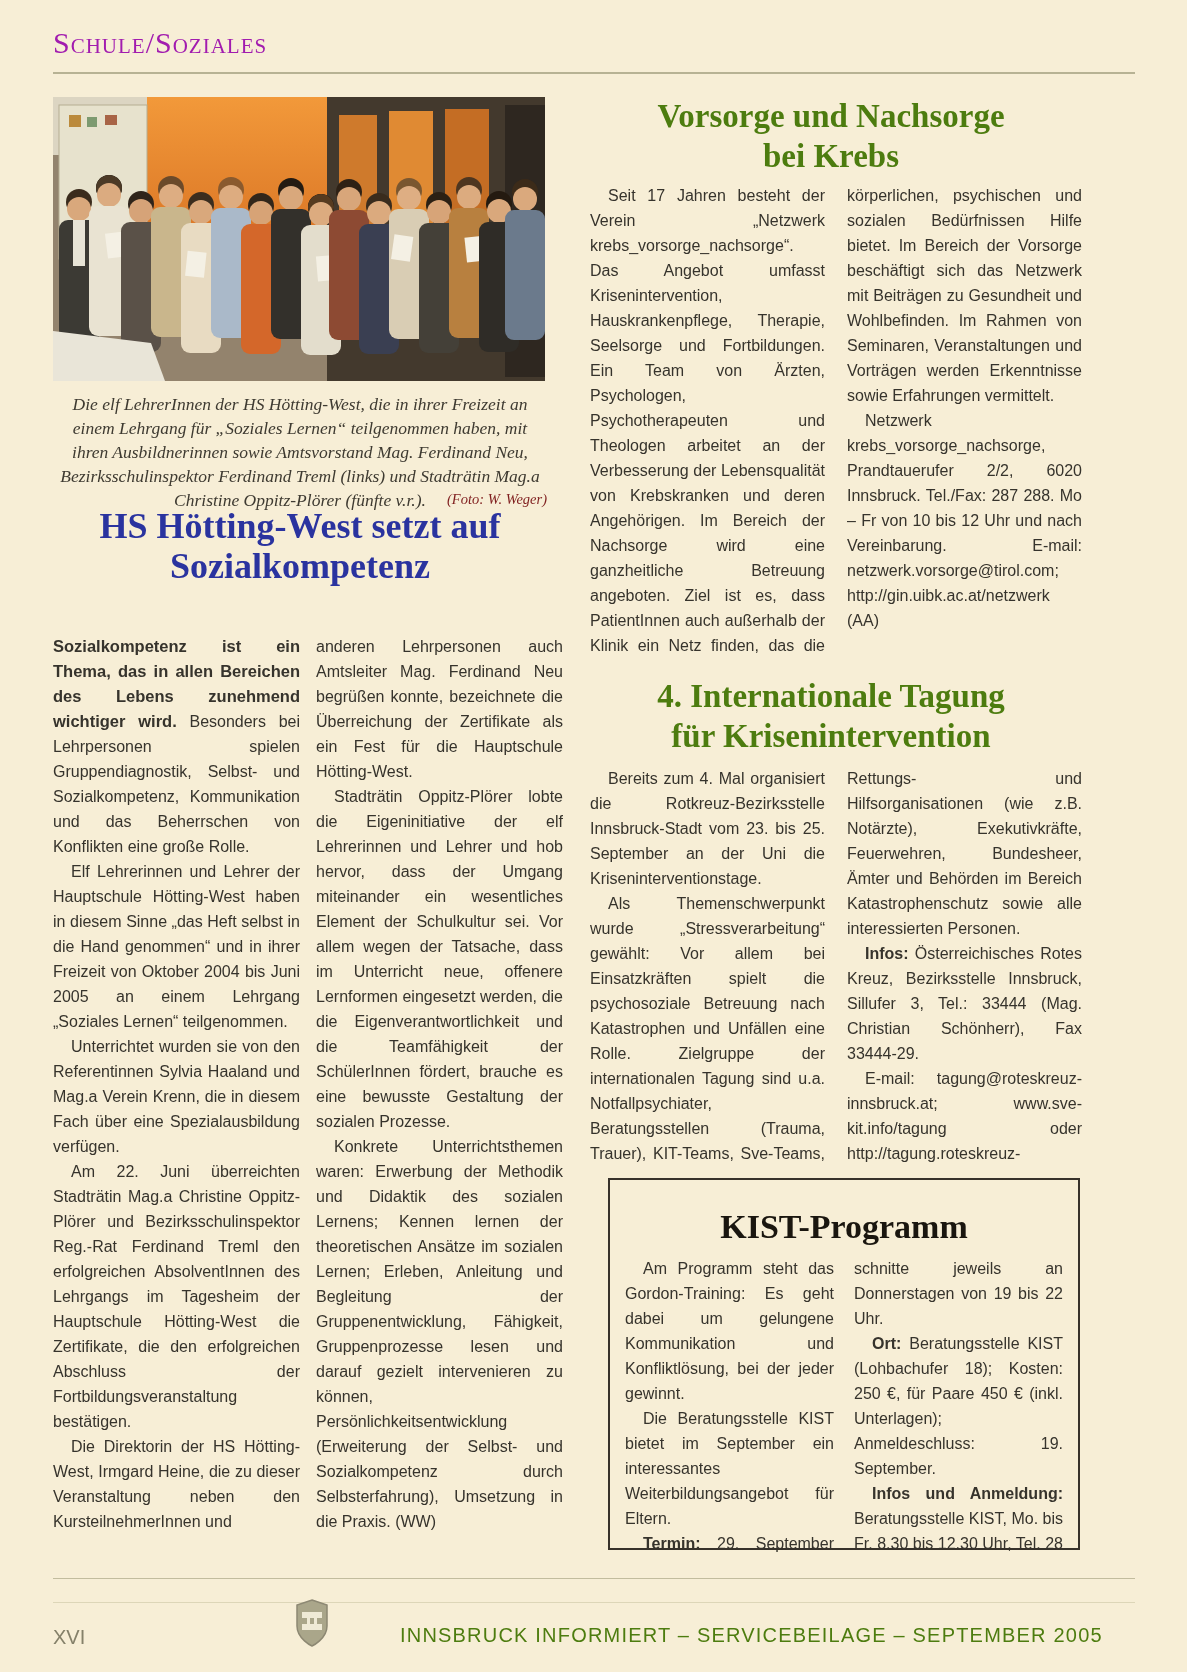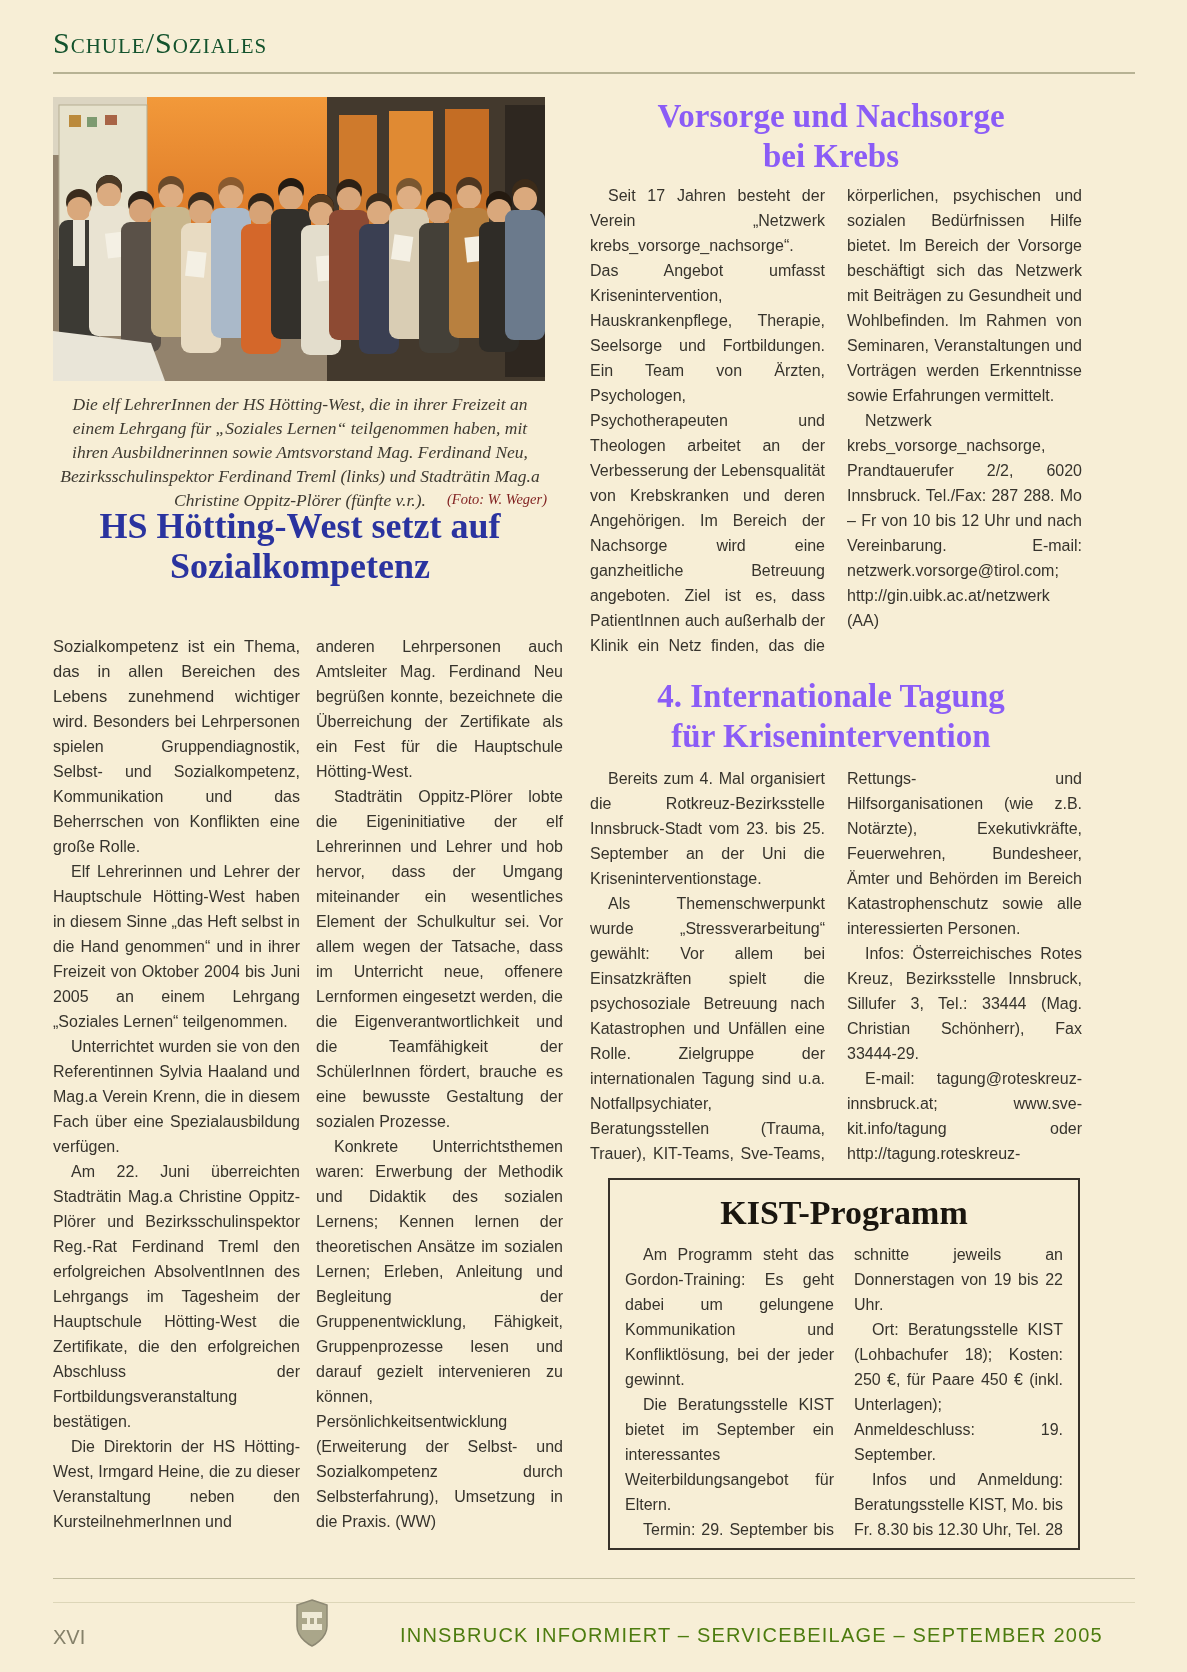--- a/index.html
+++ b/index.html
@@ -2,57 +2,57 @@
 <html lang="de"><head>
 <meta charset="utf-8">
 <style>
   html,body{margin:0;padding:0;background:#f7eed6;}
   .page{position:relative;width:1187px;height:1672px;background:#f7eed6;
         font-family:"Liberation Sans",sans-serif;color:#36332c;overflow:hidden;}
 
   
   .section-header{position:absolute;left:53px;top:26px;width:1082px;
     font-family:"Liberation Serif",serif;font-variant:small-caps;
-    font-size:30px;letter-spacing:1px;color:#14532d;}
+    font-size:30px;letter-spacing:1px;color:#a21caf;}
   .header-rule{position:absolute;left:53px;top:72px;width:1082px;height:2px;background:#b7b294;}
 
   
   .photo{position:absolute;left:53px;top:97px;width:492px;height:284px;overflow:hidden;}
   .photo svg{display:block;}
 
   
   .caption{position:absolute;left:53px;top:392px;width:494px;
     font-style:italic;font-size:17.5px;line-height:24px;color:#3e3a31;text-align:center;font-family:Liberation Serif, serif;}
   .caption .credit{position:absolute;right:0;bottom:1px;font-size:14.5px;color:#7f1d1d;}
 
   
   .headline{position:absolute;text-align:center;font-family:"Liberation Serif",serif;
     font-weight:700;line-height:40px;}
   .headline span{display:block;}
   .hl-blue{color:#2a339f;font-size:36px;}
-  .hl-black{color:#8b5cf6;font-size:33px;}
+  .hl-black{color:#4d7c0f;font-size:33px;}
 
   
   .cols{position:absolute;display:flex;overflow:hidden;}
   .col{text-align:justify;font-size:16px;line-height:25px;hyphens:auto;}
   .col p{margin:0;text-indent:18px;}
   .col p.flush{text-indent:0;}
-  .col b{font-weight:400;}
+  .col b{font-weight:700;}
   .leadpara b{font-size:16.5px;}
 
   .art1-cols{left:53px;top:634px;width:510px;height:922px;gap:16px;}
   .art1-cols .col{width:247px;}
   .art2-cols{left:590px;top:183px;width:492px;height:478px;gap:22px;}
   .art2-cols .col{width:235px;}
   .art3-cols{left:590px;top:766px;width:492px;height:406px;gap:22px;}
   .art3-cols .col{width:235px;}
 
   
   .kist-box{position:absolute;left:608px;top:1178px;width:472px;height:372px;
-    border:2px solid #37322b;box-sizing:border-box;padding:10px 15px;}
+    border:2px solid #37322b;box-sizing:border-box;padding:24px 15px;}
   .kist-title{text-align:center;font-family:"Liberation Serif",serif;font-weight:700;
     font-size:34px;color:#1a160f;margin:4px 0 10px 0;}
   .kist-cols{position:relative;display:flex;gap:20px;overflow:hidden;height:300px;}
   .kist-cols .col{width:209px;}
 
   
   .footer-rule{position:absolute;left:53px;top:1578px;width:1082px;height:1px;background:#c2bc9e;}
   .footer-rule2{position:absolute;left:53px;top:1602px;width:1082px;height:1px;background:#ddd6b8;}
   .page-number{position:absolute;left:53px;top:1626px;font-size:20px;color:#85816a;}
   .crest{position:absolute;left:295px;top:1598px;}

